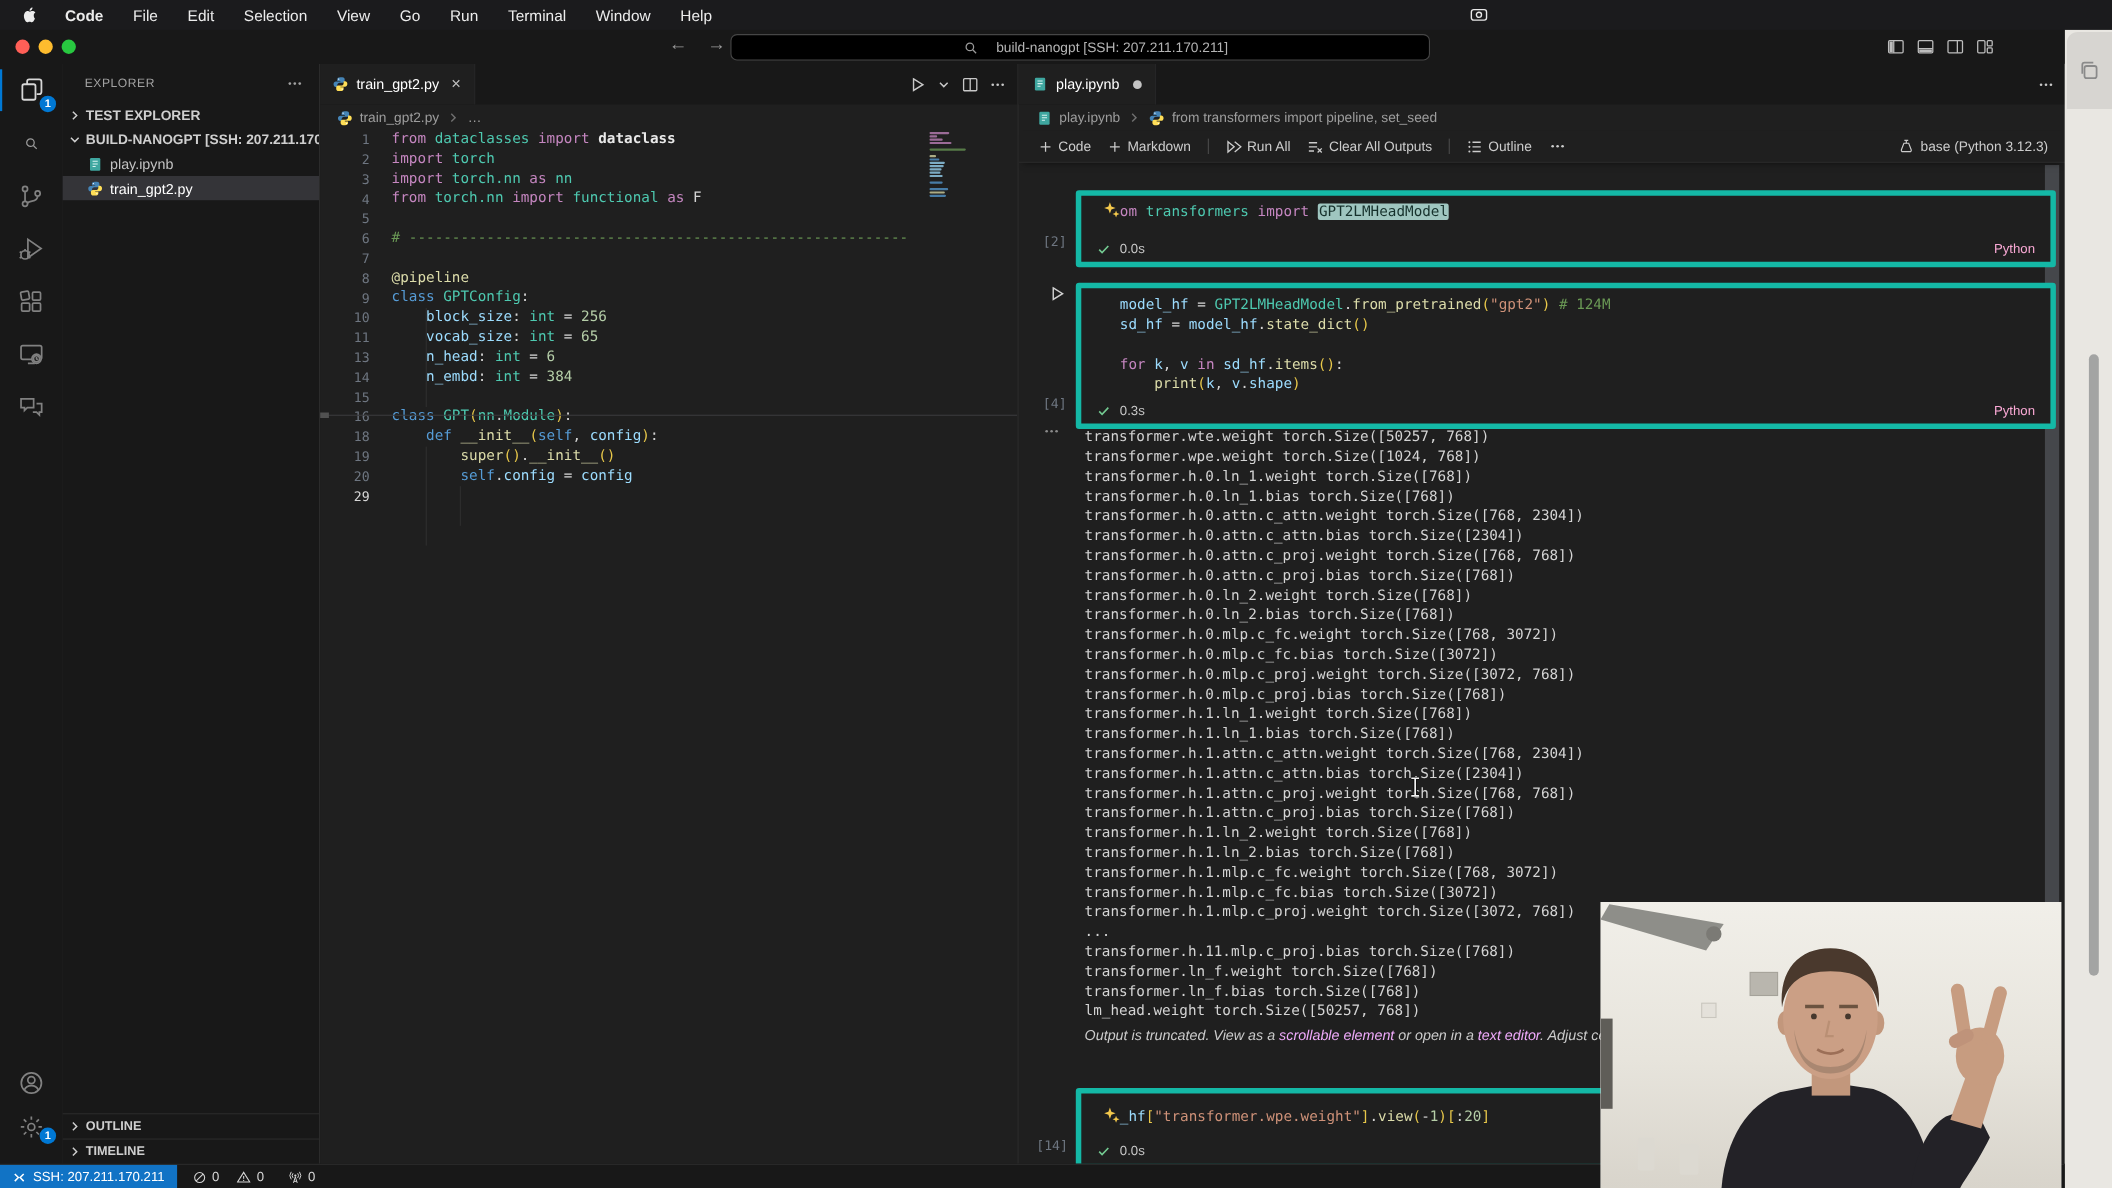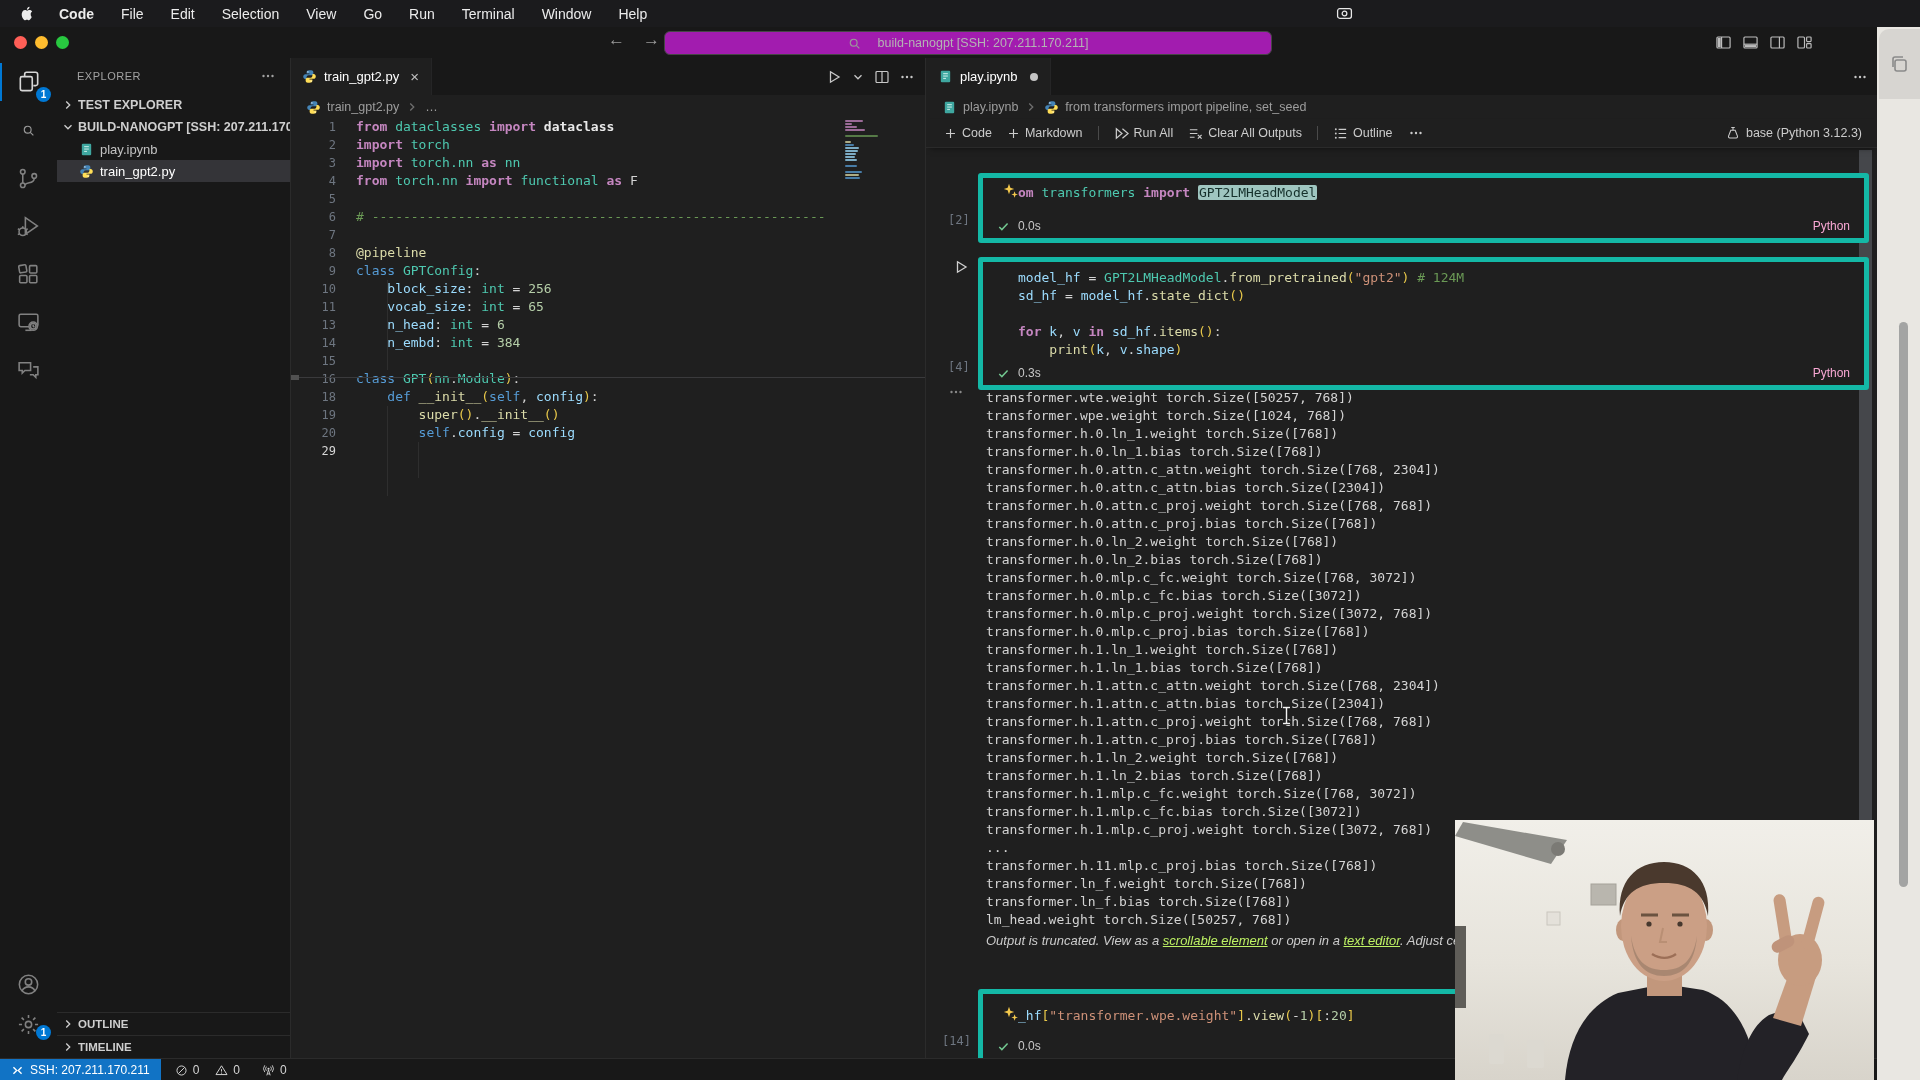--- a/index.html
+++ b/index.html
@@ -22,22 +22,22 @@
   .bg-card{position:absolute;left:2px;top:2px;right:0;height:70px;background:#d7d5d1;border-radius:10px 0 0 0;
     display:flex;align-items:center;justify-content:center;}
   .bg-scroll{position:absolute;left:22px;top:295px;width:9px;height:565px;border-radius:5px;background:#a3a4a3;}
 
   
   .titlebar{position:absolute;left:0;top:27px;width:1877px;height:31px;background:#181818;z-index:25;}
   .traffic{position:absolute;left:14px;top:9px;display:flex;gap:8px;}
   .tl{width:13px;height:13px;border-radius:50%;}
   .tl.red{background:#ff5f57;}.tl.yel{background:#febc2e;}.tl.grn{background:#28c840;}
   .nav{position:absolute;left:608px;top:3px;display:flex;gap:18px;color:#9b9b9b;font-size:17px;}
-  .cmd{position:absolute;left:664px;top:4px;width:606px;height:22px;background:#a21caf;border:1px solid #464646;
-    border-radius:6px;display:flex;align-items:center;justify-content:center;gap:17px;color:#b4b4b4;font-size:12.5px;}
+  .cmd{position:absolute;left:664px;top:4px;width:606px;height:22px;background:#000000;border:1px solid #464646;
+    border-radius:6px;display:flex;align-items:center;justify-content:center;gap:17px;color:#b4b4b4;font-size:12.5px;padding-left:28px;}
   .layout-btns{position:absolute;right:64px;top:7px;display:flex;gap:10px;color:#bdbdbd;}
 
   
   .ab{position:absolute;left:0;top:58px;width:57px;height:1000px;background:#181818;border-right:1px solid #2b2b2b;z-index:10;}
   .ab-item{position:relative;height:48px;display:flex;align-items:center;justify-content:center;color:#818181;}
   .ab-item.active{color:#d7d7d7;}
   .ab-item.active::before{content:"";position:absolute;left:0;top:5px;width:2px;height:38px;background:#0078d4;}
   .badge{position:absolute;right:6px;bottom:4px;min-width:15px;height:15px;border-radius:8px;background:#0078d4;
     color:#fff;font-size:10px;display:flex;align-items:center;justify-content:center;font-weight:bold;}
   .ab-bottom{position:absolute;left:0;bottom:14px;width:57px;}
@@ -73,21 +73,21 @@
   .ln{width:46px;flex:none;text-align:right;color:#6e7681;font-size:12px;}
   .ln.cur{color:#d7d7d7;}
   .ct{margin-left:20px;}
   .guide{position:absolute;width:1px;background:#2e2e2e;}
   .hline{position:absolute;left:0;right:0;top:319px;height:1px;background:#3a3a3c;}
   .hline::before{content:"";position:absolute;left:0;top:-2px;width:9px;height:5px;background:#515151;}
   .mini{position:absolute;left:555px;top:62px;width:36px;}
   .mini .mrow{height:2px;margin-bottom:1px;border-radius:1px;opacity:.75;}
 
   
-  .tok-kw{color:#C586C0;font-weight:bold;}.tok-ctrl{color:#569CD6;}.tok-type{color:#4EC9B0;}.tok-func{color:#DCDCAA;}
+  .tok-kw{color:#C586C0;}.tok-ctrl{color:#569CD6;}.tok-type{color:#4EC9B0;}.tok-func{color:#DCDCAA;}
   .tok-var{color:#9CDCFE;}.tok-str{color:#CE9178;}.tok-num{color:#B5CEA8;}.tok-com{color:#6A9955;}
   .tok-fg{color:#D4D4D4;}.tok-fgb{color:#E9E9E9;font-weight:bold;}.tok-par{color:#E8C84A;}
   .tok-hl{background:#9fc6c0;color:#16312c;border-radius:2px;padding:0 1px;}
 
   
   .nb{position:absolute;left:925px;top:58px;width:952px;height:1000px;background:#1f1f1f;border-left:1px solid #2b2b2b;overflow:hidden;}
   .nbtools{position:relative;height:28px;display:flex;align-items:center;gap:15px;padding-left:18px;font-size:12.5px;
     color:#cccccc;border-bottom:1px solid #2a2a2a;box-shadow:0 4px 6px -4px rgba(0,0,0,.55);z-index:3;}
   .tbtn{display:flex;align-items:center;gap:5px;}
   .vsep{width:1px;height:14px;background:#4a4a4a;}
@@ -99,21 +99,21 @@
     padding-left:14px;font-size:12px;color:#c8c8c8;}
   .cellbar .lang{position:absolute;right:14px;color:#f9a8d4;}
   .exec{position:absolute;font-family:"DejaVu Sans Mono",monospace;font-size:12px;color:#6e7681;}
   .runbtn{position:absolute;color:#d0d0d0;}
   .collapse{position:absolute;color:#8a8a8a;}
   .sparkle{position:absolute;z-index:2;}
   .outwrap{position:absolute;left:60px;top:331px;font-family:"DejaVu Sans Mono",monospace;font-size:13px;
     line-height:18px;color:#d4d4d4;white-space:pre;}
   .outline-row{height:18px;}
   .trunc{position:absolute;left:60px;top:875px;font-size:13px;font-style:italic;color:#cccccc;}
-  .trunc a{color:#bef264;text-decoration:underline;}
+  .trunc a{color:#f0abfc;}
   .nbscroll{position:absolute;left:933px;top:92px;width:13px;height:715px;background:#45474b;}
 
   
   .statusbar{position:absolute;left:0;top:1058px;width:1877px;height:22px;background:#181818;border-top:1px solid #2b2b2b;
     display:flex;align-items:center;font-size:12px;color:#d5d5d5;z-index:28;}
   .sb-remote{height:22px;display:flex;align-items:center;gap:6px;padding:0 11px;background:#1173c5;color:#fff;}
   .sb-problems{display:flex;align-items:center;gap:5px;margin-left:14px;}
   .sb-problems .gap{width:6px;}
   .sb-ports{display:flex;align-items:center;gap:5px;margin-left:22px;}
   .sb-cursor{position:absolute;left:1486px;}

